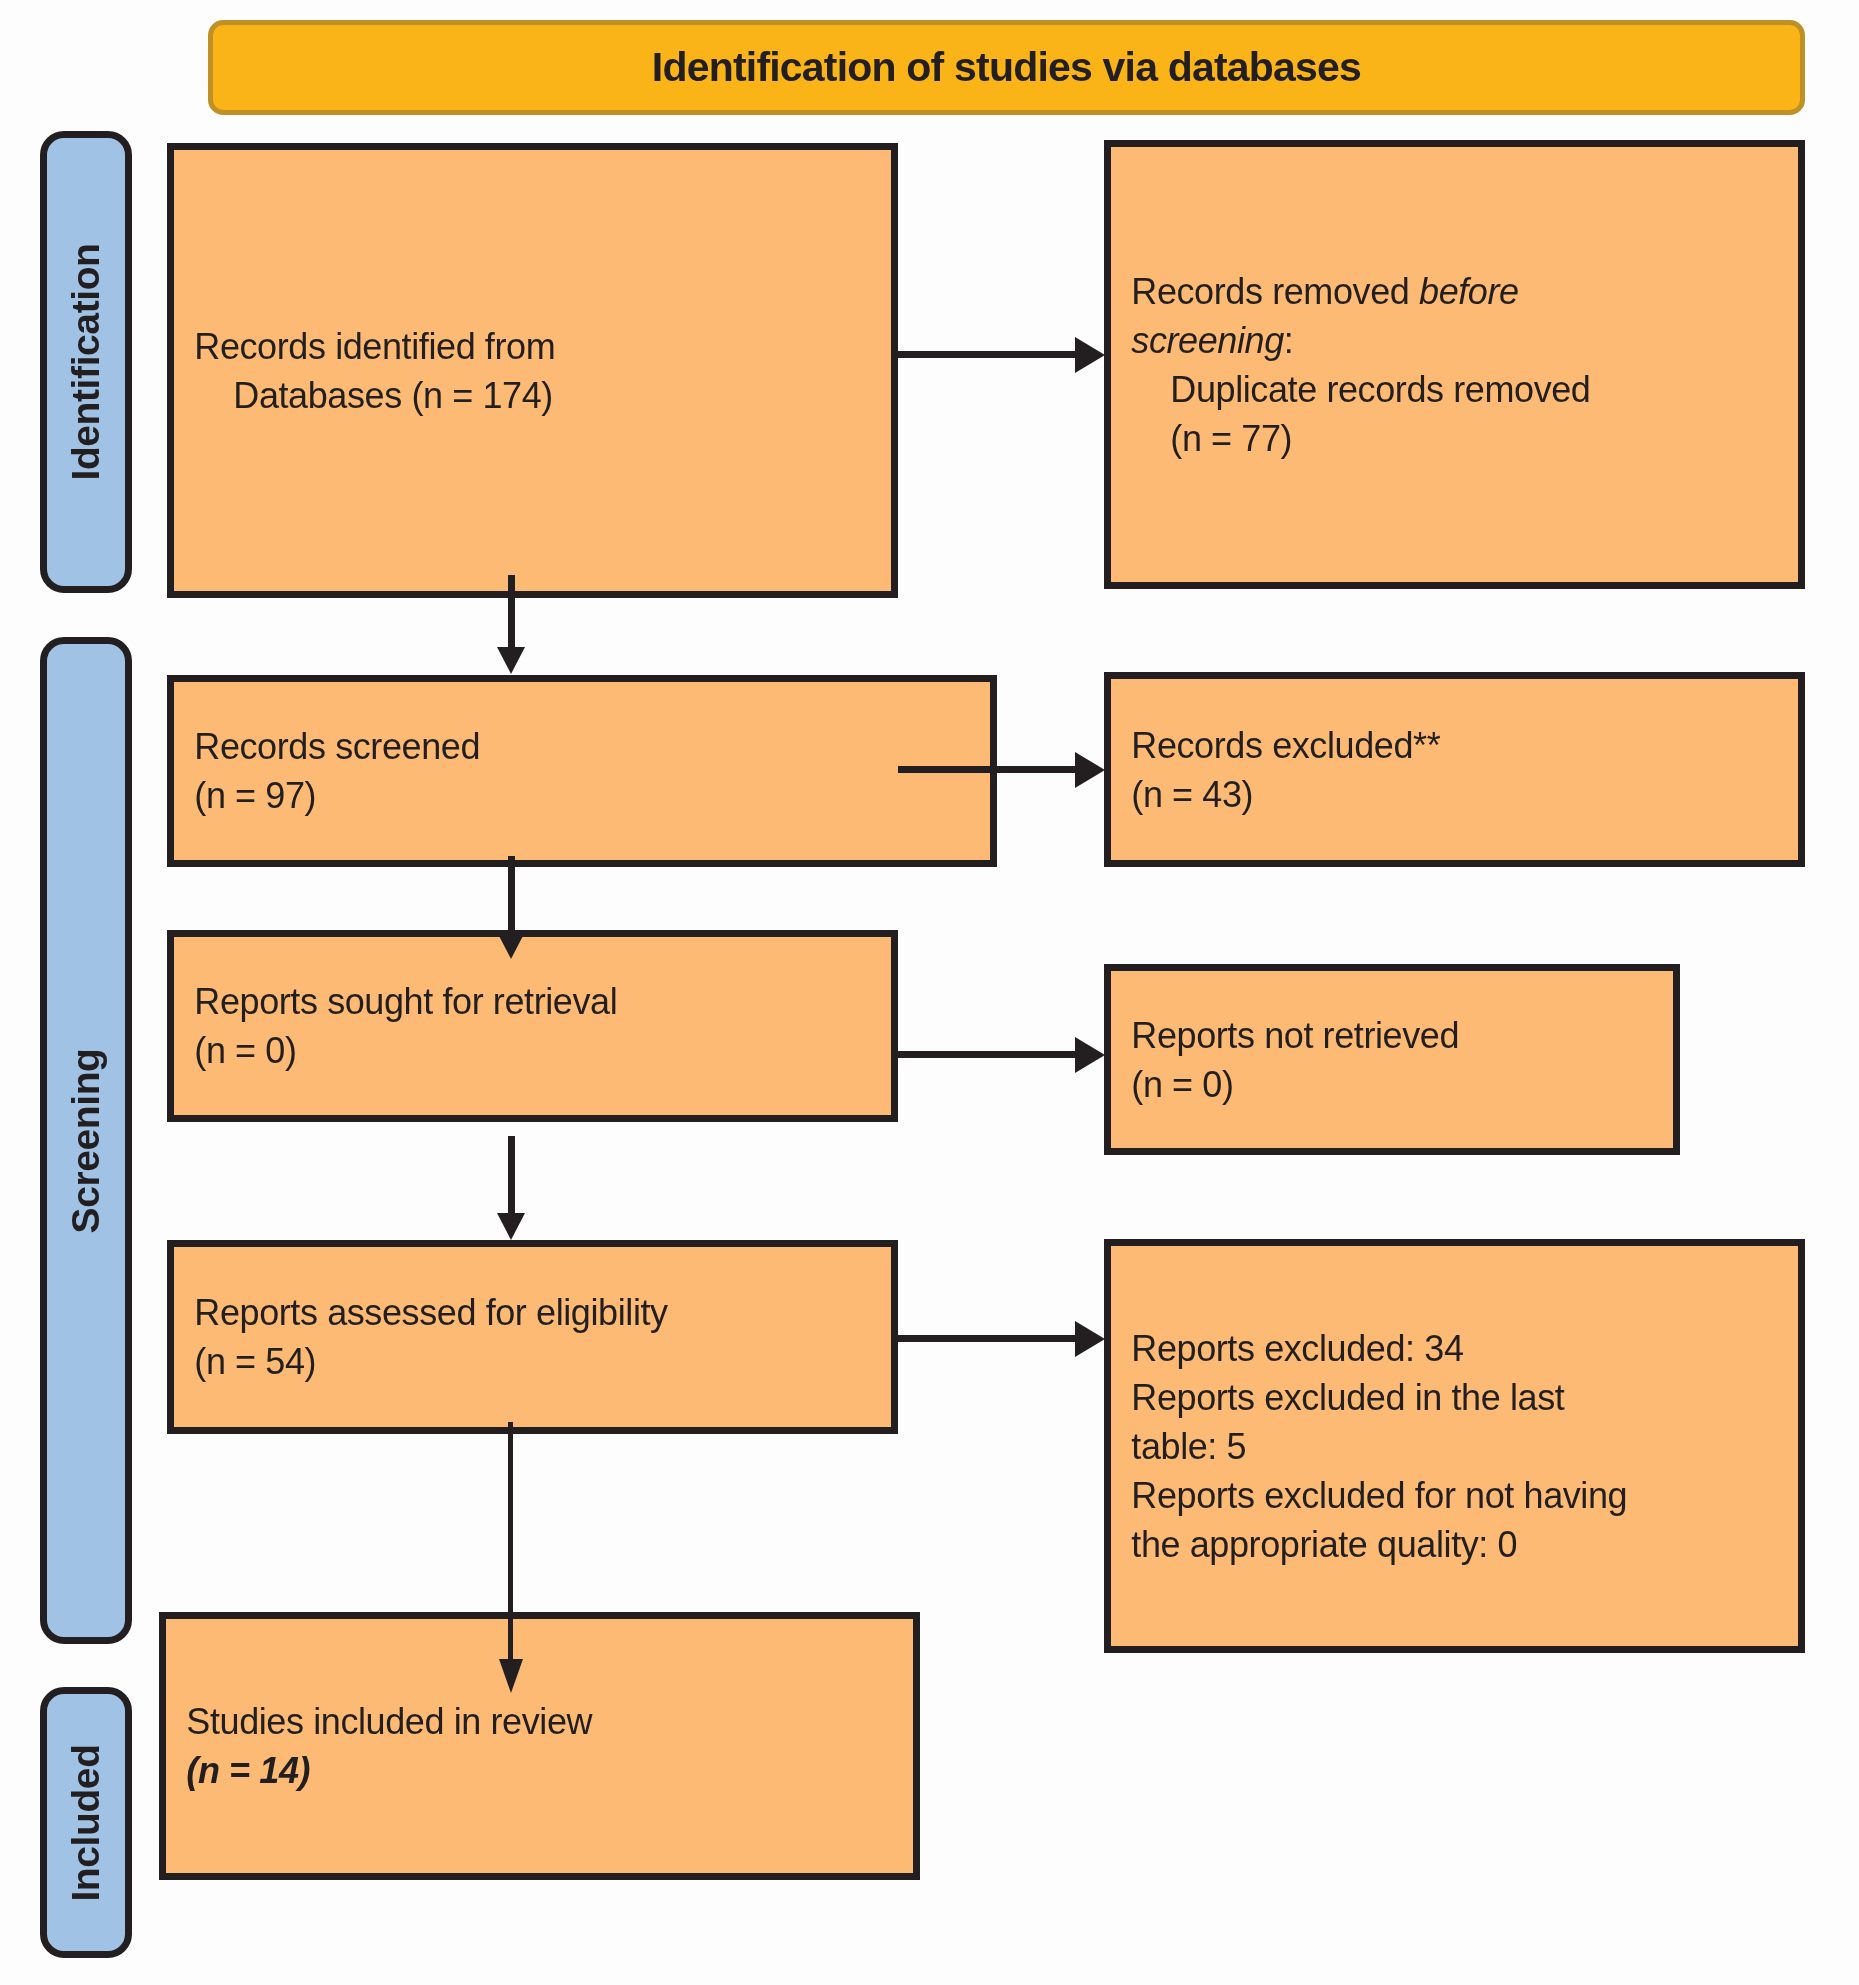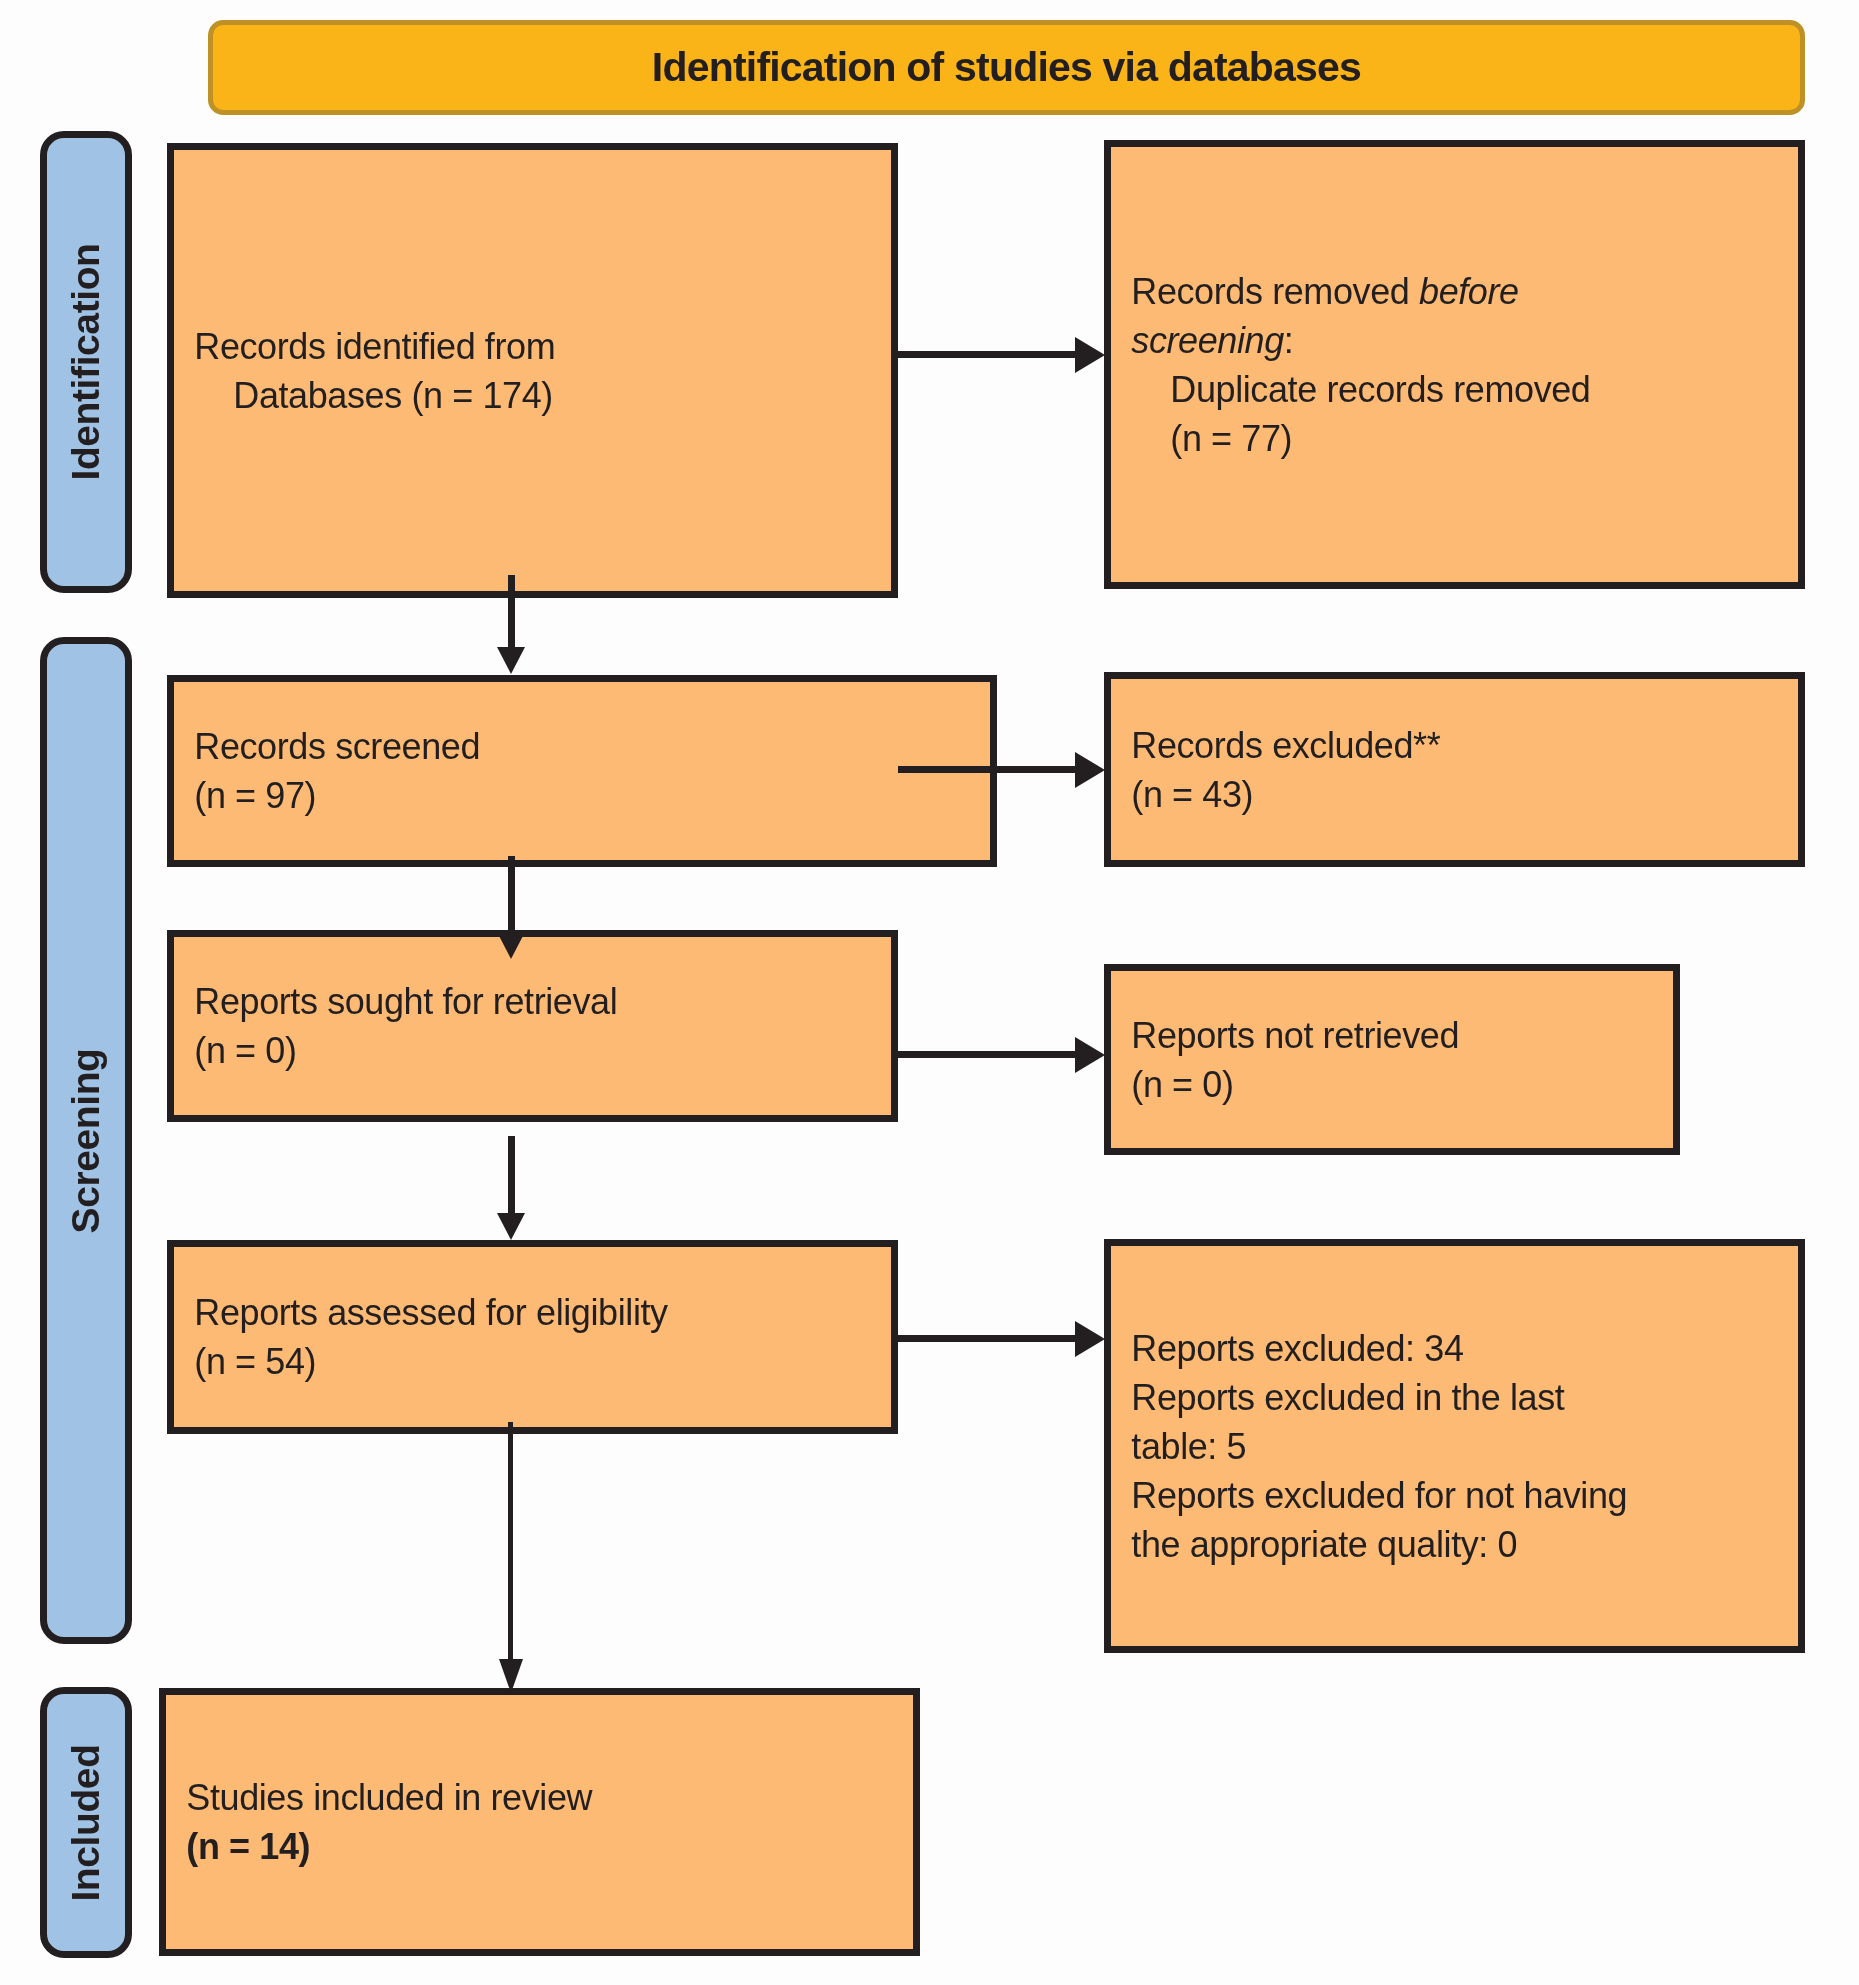--- a/index.html
+++ b/index.html
@@ -27,21 +27,21 @@
     font-weight:bold; font-size:39px; letter-spacing:-0.4px;
   }
   
   .fbox {
     position:absolute; background:#fdba74; border:7.6px solid #231F20;
     box-sizing:border-box; display:flex; flex-direction:column; justify-content:center;
   }
   .btext { padding-left:20.3px; padding-right:10.2px; }
   .line { font-size:36px; line-height:49px; letter-spacing:-0.4px; }
   .indent { padding-left:39px; }
-  .bold { font-weight:bold; }
+  .bold { font-weight:bold;font-style:italic; }
   .line i { font-style:italic; }
   
   .arrow { position:absolute; }
   .h-line { position:absolute; left:0; top:14.4px; height:6.8px; right:25.4px; background:#231F20; }
   .h-head { position:absolute; right:0; top:0; width:0; height:0;
             border-top:18px solid transparent; border-bottom:18px solid transparent;
             border-left:30.5px solid #231F20; }
   .v-line { position:absolute; top:0; left:11px; width:6.8px; bottom:24px; background:#231F20; }
   .v-head { position:absolute; bottom:0; left:0; width:0; height:0;
             border-left:14.4px solid transparent; border-right:14.4px solid transparent;
@@ -124,21 +124,21 @@
   <div class="fbox" style="left:1104px; top:1239px; width:701px; height:414px;">
     <div class="btext">
       <div class="line">Reports excluded: 34</div>
       <div class="line">Reports excluded in the last</div>
       <div class="line">table: 5</div>
       <div class="line">Reports excluded for not having</div>
       <div class="line">the appropriate quality: 0</div>
     </div>
   </div>
 
-  <div class="fbox" style="left:159px; top:1688px; width:761px; height:268px;">
+  <div class="fbox" style="left:159px; top:1612px; width:761px; height:268px;">
     <div class="btext">
       <div class="line">Studies included in review</div>
       <div class="line bold">(n = 14)</div>
     </div>
   </div>
 
   <div class="arrow" style="left:898px; top:337px; width:207px; height:36px;">
     <div class="h-line"></div>
     <div class="h-head"></div>
   </div>

